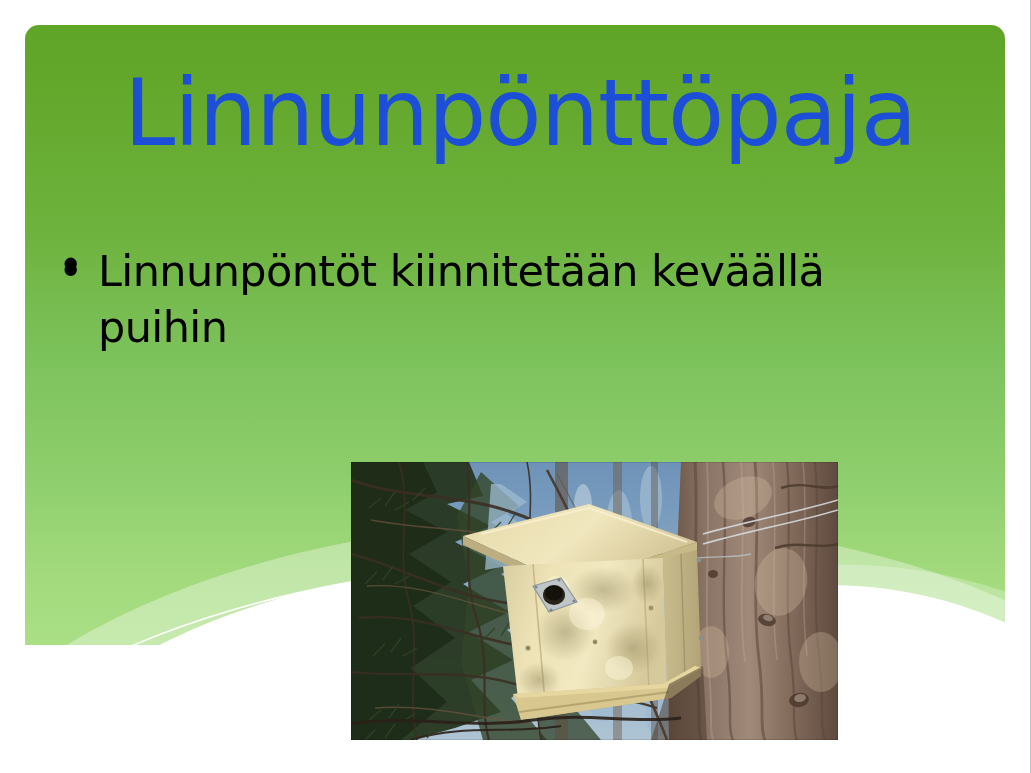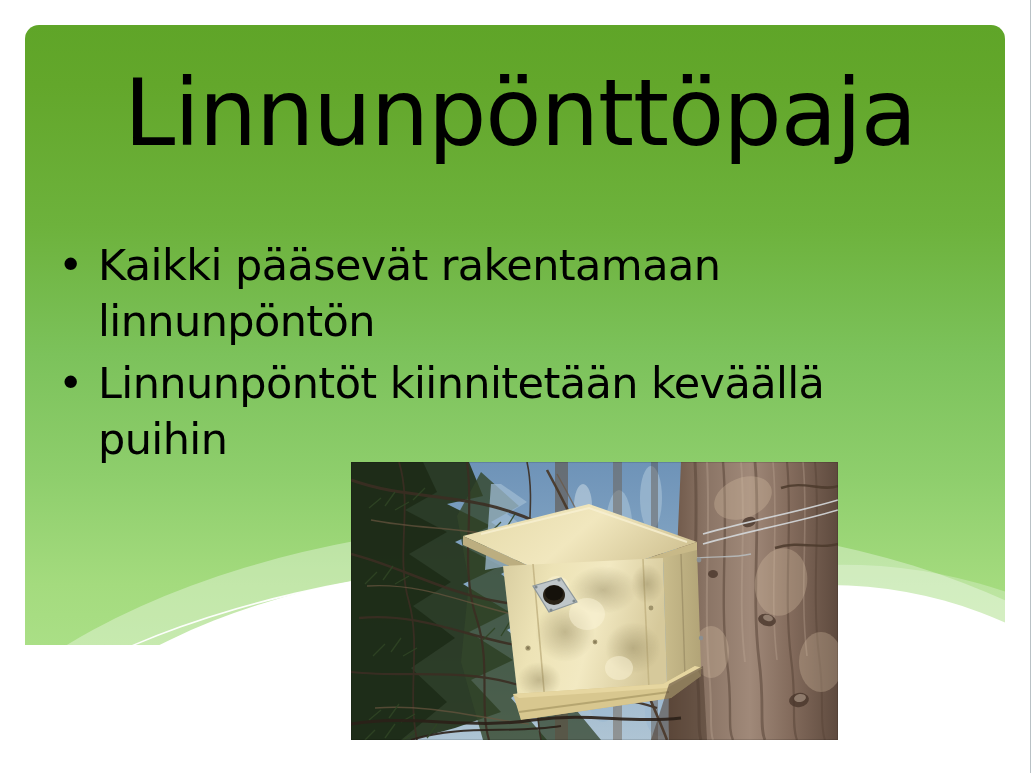--- a/index.html
+++ b/index.html
@@ -110,21 +110,21 @@
     position: absolute;
     left: 60px;
     top: 66px;
     width: 920px;
     text-align: center;
     font-family: "DejaVu Sans", sans-serif;
     font-size: 92px;
     line-height: 1.04;
     font-weight: 400;
     letter-spacing: -1px;
-    color: #000000;
+    color: #1d4ed8;
     white-space: nowrap;
   }
 
   
   .body-list {
     position: absolute;
     left: 46px;
     top: 238px;
     width: 900px;
     margin: 0;
@@ -174,21 +174,20 @@
     <div class="panel-cut-2"></div>
     <div class="swoosh-line"></div>
     <div class="swoosh-line-2"></div>
   </div>
 
   <div class="slide-title">Linnunpönttöpaja</div>
 
   <ul class="body-list">
     <li class="bullet-item">
       <span class="bullet-marker">•</span>
-      <span>Kaikki pääsevät rakentamaan linnunpöntön</span>
     </li>
     <li class="bullet-item">
       <span class="bullet-marker">•</span>
       <span>Linnunpöntöt kiinnitetään keväällä puihin</span>
     </li>
   </ul>
 
   <div class="photo-frame">
     <svg width="487" height="278" viewBox="0 0 487 278">
       <defs>

